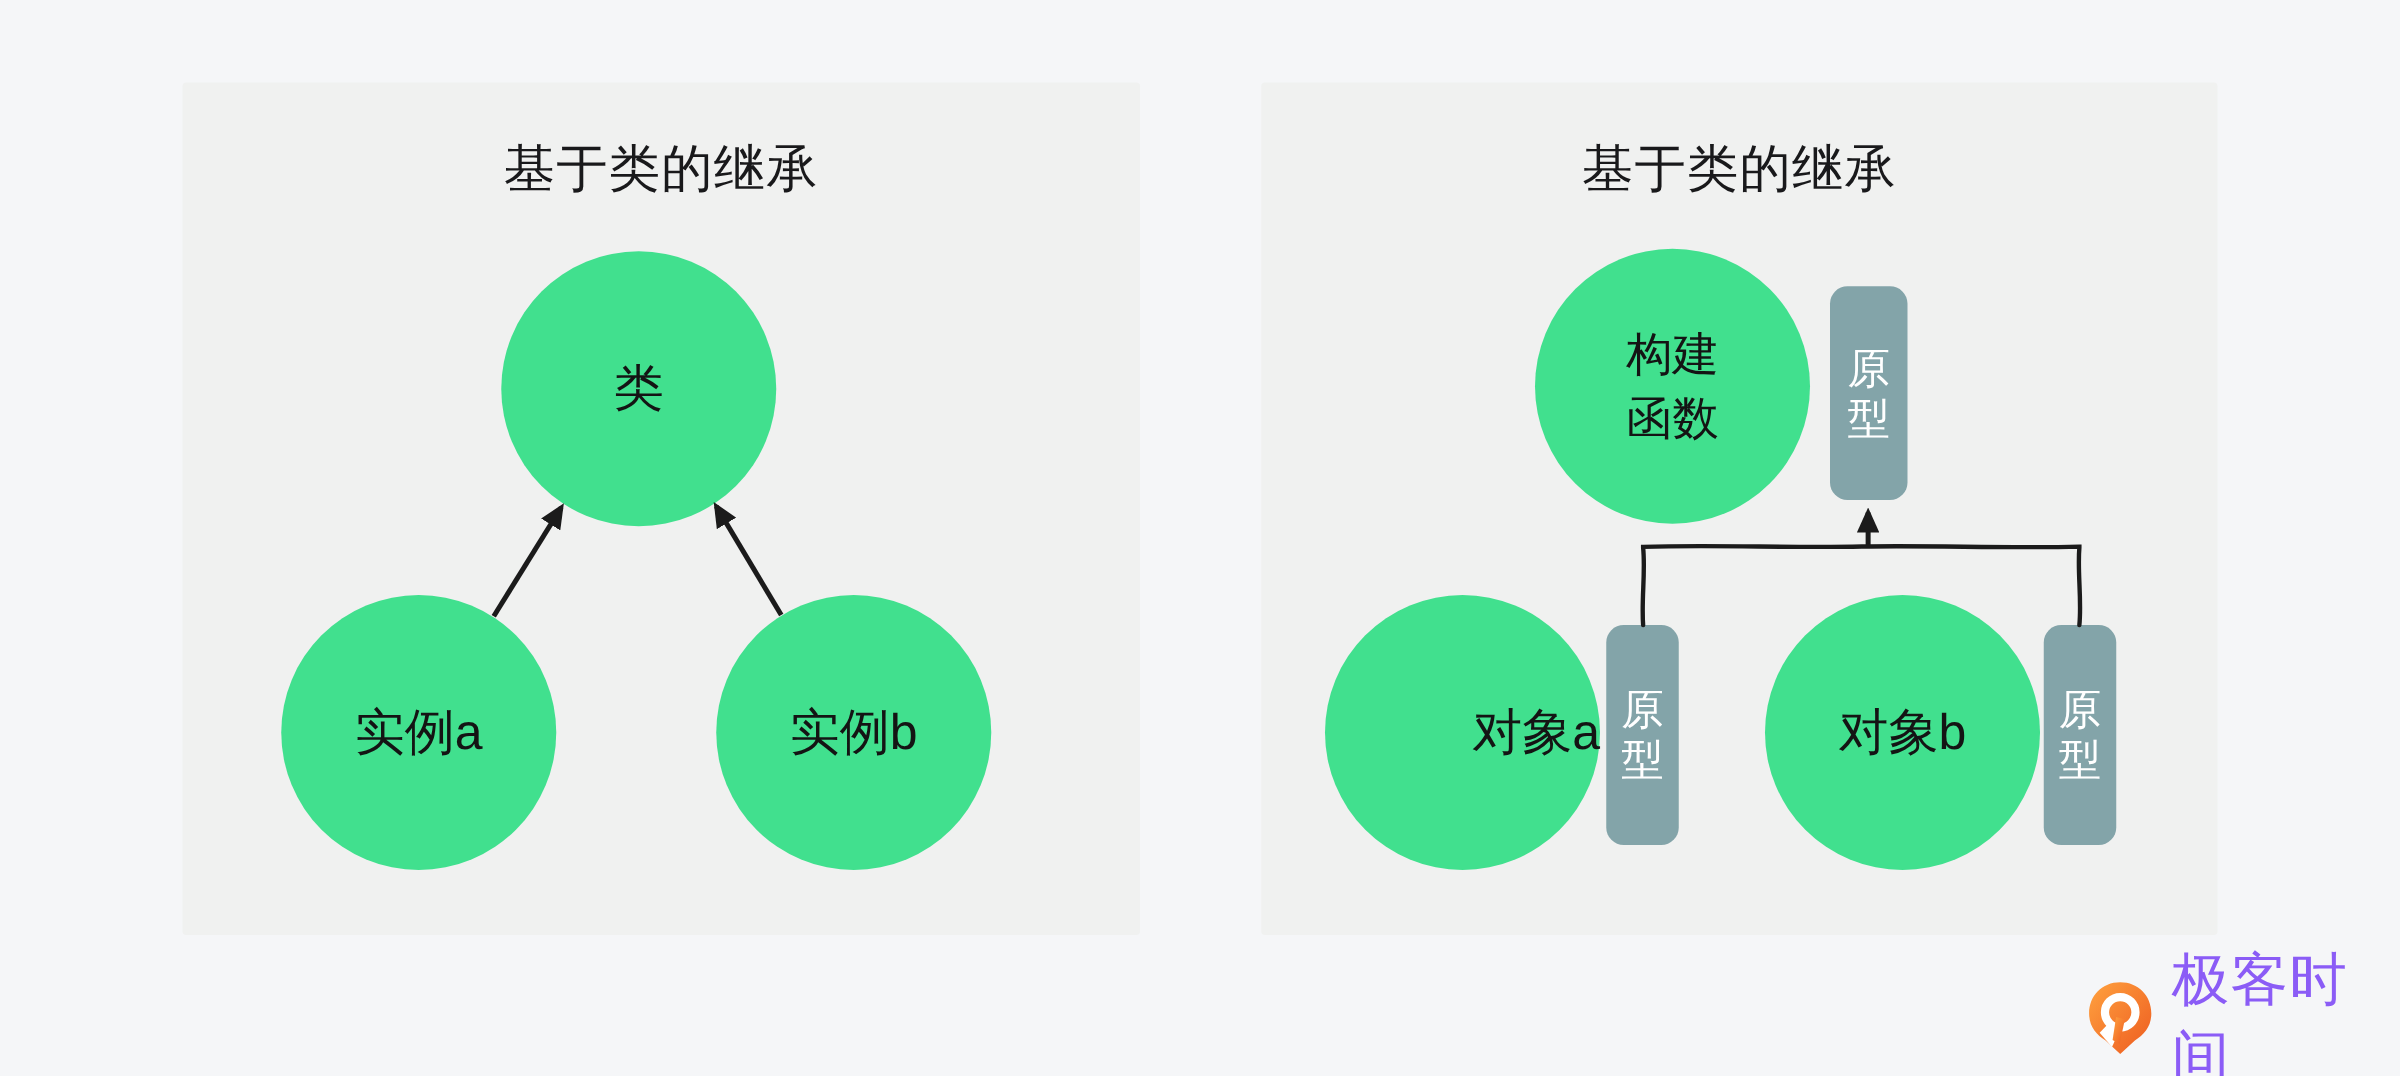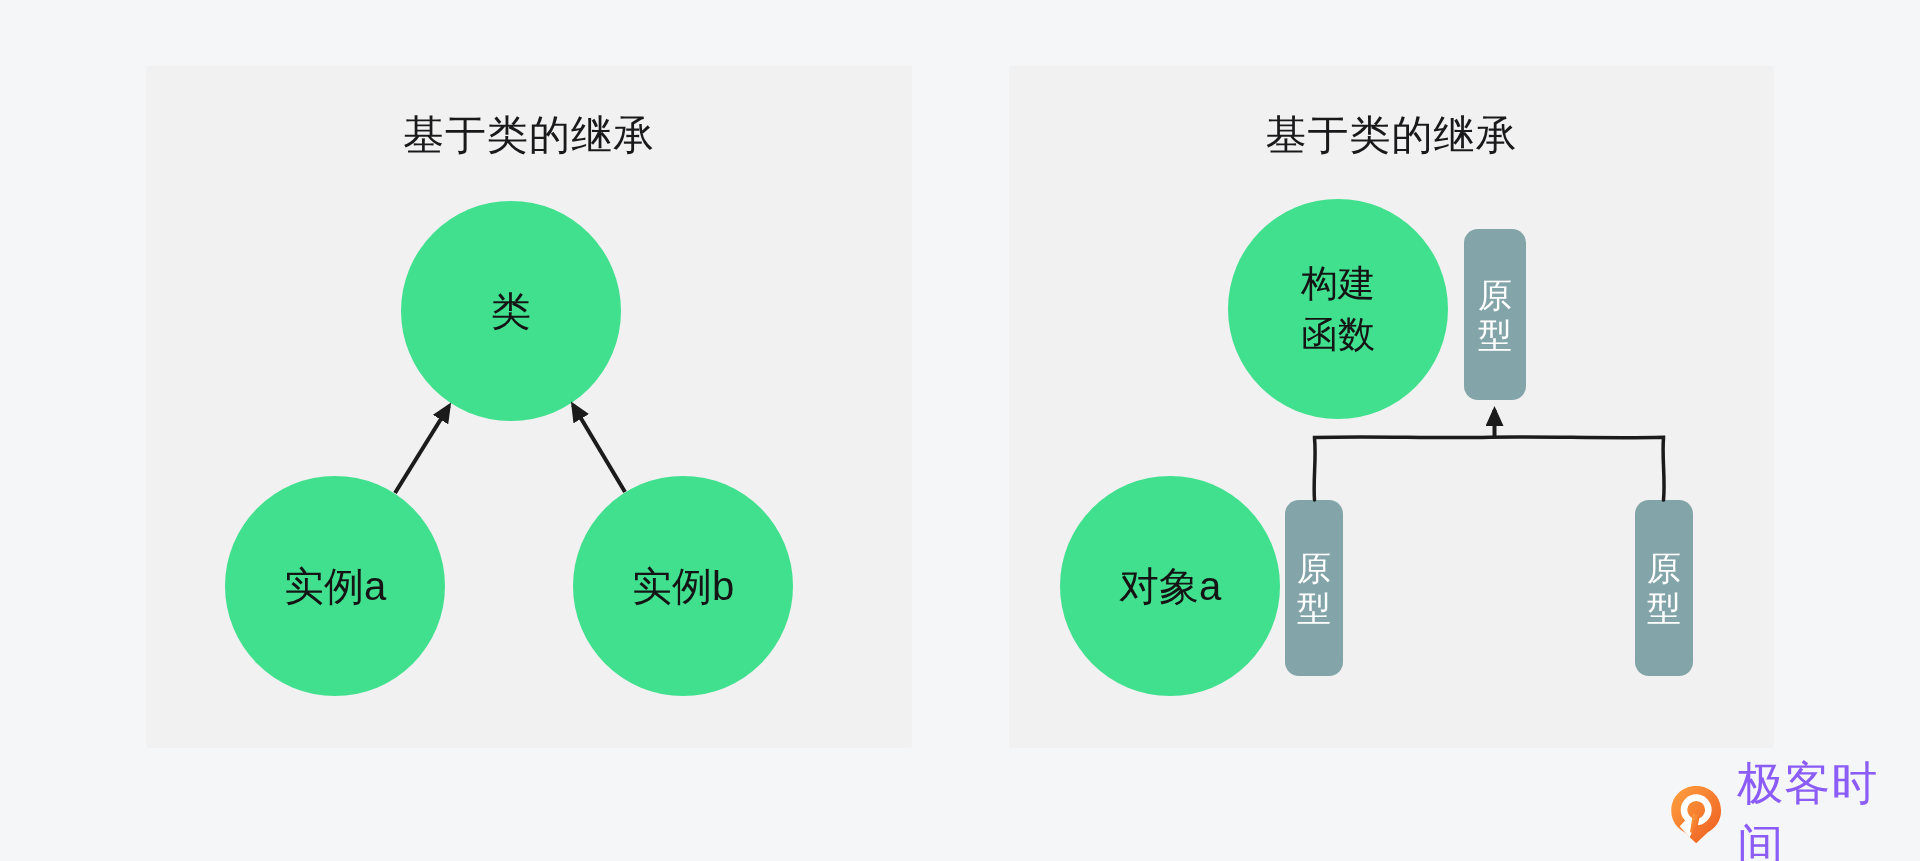--- a/index.html
+++ b/index.html
@@ -22,21 +22,21 @@
   .circle {
     position:absolute; width:220px; height:220px; border-radius:50%;
     background:#41e08e; display:flex; flex-direction:column;
     align-items:center; justify-content:center;
     font-size:40px; color:#141414; line-height:1.3; text-align:center;
   }
   .c-class { left:255px; top:135px; }
   .c-ia    { left:79px;  top:410px; }
   .c-ib    { left:427px; top:410px; }
   .c-ctor  { left:219px; top:133px; font-size:37px; line-height:1.38; }
-  .c-oa    { left:51px;  top:410px; }
+  .c-oa    { left:51px;  top:410px;align-items:flex-end; }
   .c-ob    { left:403px; top:410px; }
   .tag {
     position:absolute; background:#83a4a9; border-radius:14px;
     display:flex; flex-direction:column; align-items:center; justify-content:center;
     gap:6px; color:#ffffff; font-size:34px; line-height:1;
   }
   .tag-top { left:455px; top:163px; width:62px; height:171px; }
   .tag-a   { left:276px; top:434px; width:58px; height:176px; }
   .tag-b   { left:626px; top:434px; width:58px; height:176px; }
   .overlay { position:absolute; left:0; top:0; width:1920px; height:861px; pointer-events:none; }
@@ -71,20 +71,23 @@
       <span>原</span>
       <span>型</span>
     </div>
     <div class="circle c-oa">
       <span>对象a</span>
     </div>
     <div class="tag tag-a">
       <span>原</span>
       <span>型</span>
     </div>
+    <div class="circle c-ob">
+      <span>对象b</span>
+    </div>
     <div class="tag tag-b">
       <span>原</span>
       <span>型</span>
     </div>
   </section>
 
   <svg class="overlay" viewBox="0 0 1920 861">
     <defs>
       <marker id="ah" markerUnits="userSpaceOnUse" markerWidth="20" markerHeight="18" viewBox="0 0 10 9" refX="8" refY="4.5" orient="auto">
         <path d="M0 0 L10 4.5 L0 9 Z" fill="#1b1b1b"></path>

